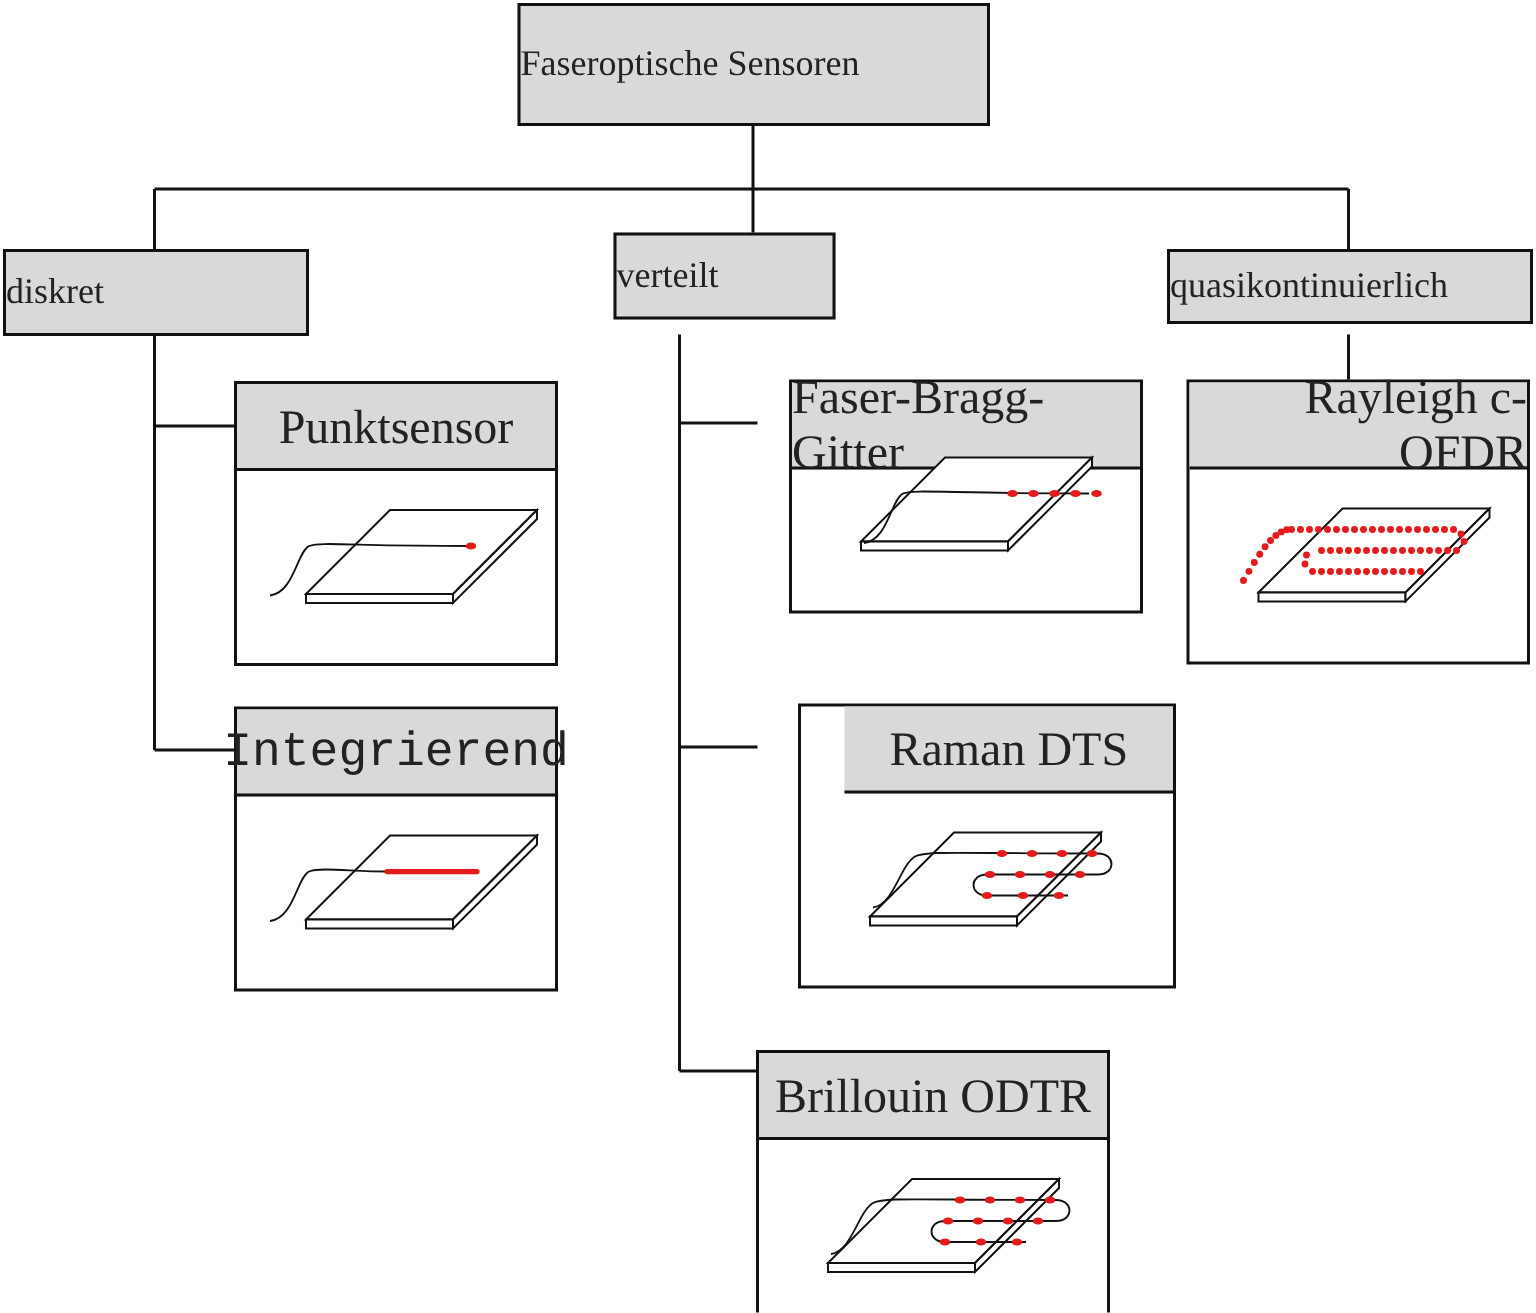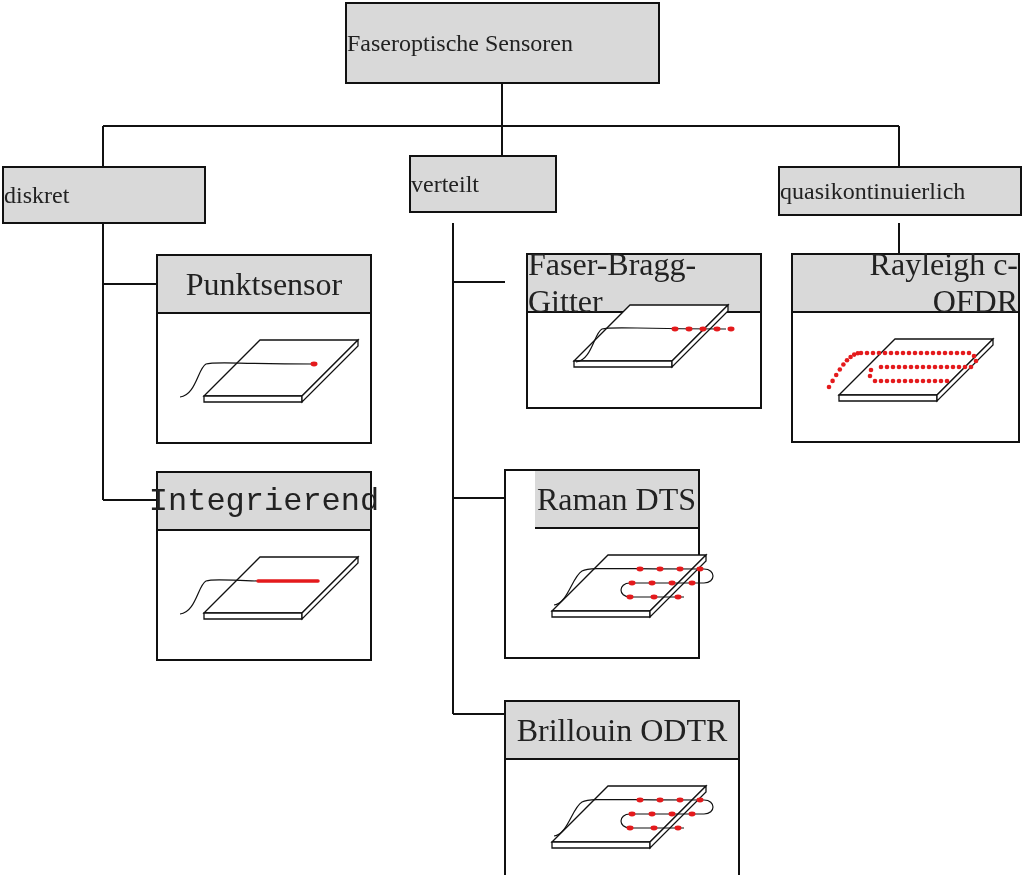--- a/index.html
+++ b/index.html
@@ -83,21 +83,21 @@
       <path d="M144 84 L200 28 L200 34 L144 90 Z" fill="#fff" stroke="#111" stroke-width="1.3"></path>
       <path d="M48 85 C64 83 66 56 74 52 C82 49 102 52 198 52" fill="none" stroke="#111" stroke-width="1.2"></path>
       <ellipse cx="147" cy="52" rx="3.5" ry="2.4" fill="#e41a1c"></ellipse>
       <ellipse cx="161" cy="52" rx="3.5" ry="2.4" fill="#e41a1c"></ellipse>
       <ellipse cx="175" cy="52" rx="3.5" ry="2.4" fill="#e41a1c"></ellipse>
       <ellipse cx="189" cy="52" rx="3.5" ry="2.4" fill="#e41a1c"></ellipse>
       <ellipse cx="203" cy="52" rx="3.5" ry="2.4" fill="#e41a1c"></ellipse>
     </svg>
 </div>
 
-<div class="card" style="left:504px;top:469px;width:196px;height:190px;padding-left:29px;">
+<div class="card" style="left:532px;top:469px;width:252px;height:190px;padding-left:29px;">
   <div class="head">
       <span>Raman DTS</span>
     </div>
   <svg class="pic" width="232" height="130" viewBox="0 0 232 130">
       <path d="M46 84 L102 28 L200 28 L144 84 Z" fill="#fff" stroke="#111" stroke-width="1.3"></path>
       <path d="M46 84 L144 84 L144 90 L46 90 Z" fill="#fff" stroke="#111" stroke-width="1.3"></path>
       <path d="M144 84 L200 28 L200 34 L144 90 Z" fill="#fff" stroke="#111" stroke-width="1.3"></path>
       <path d="M48 78 C62 76 66 50 76 44 C84 40 102 42 198 42 C210 42 210 56 198 56 L124 56 C112 56 112 70 124 70 L178 70" fill="none" stroke="#111" stroke-width="1.2"></path>
       <ellipse cx="134" cy="42" rx="3.5" ry="2.4" fill="#e41a1c"></ellipse>
       <ellipse cx="154" cy="42" rx="3.5" ry="2.4" fill="#e41a1c"></ellipse>

